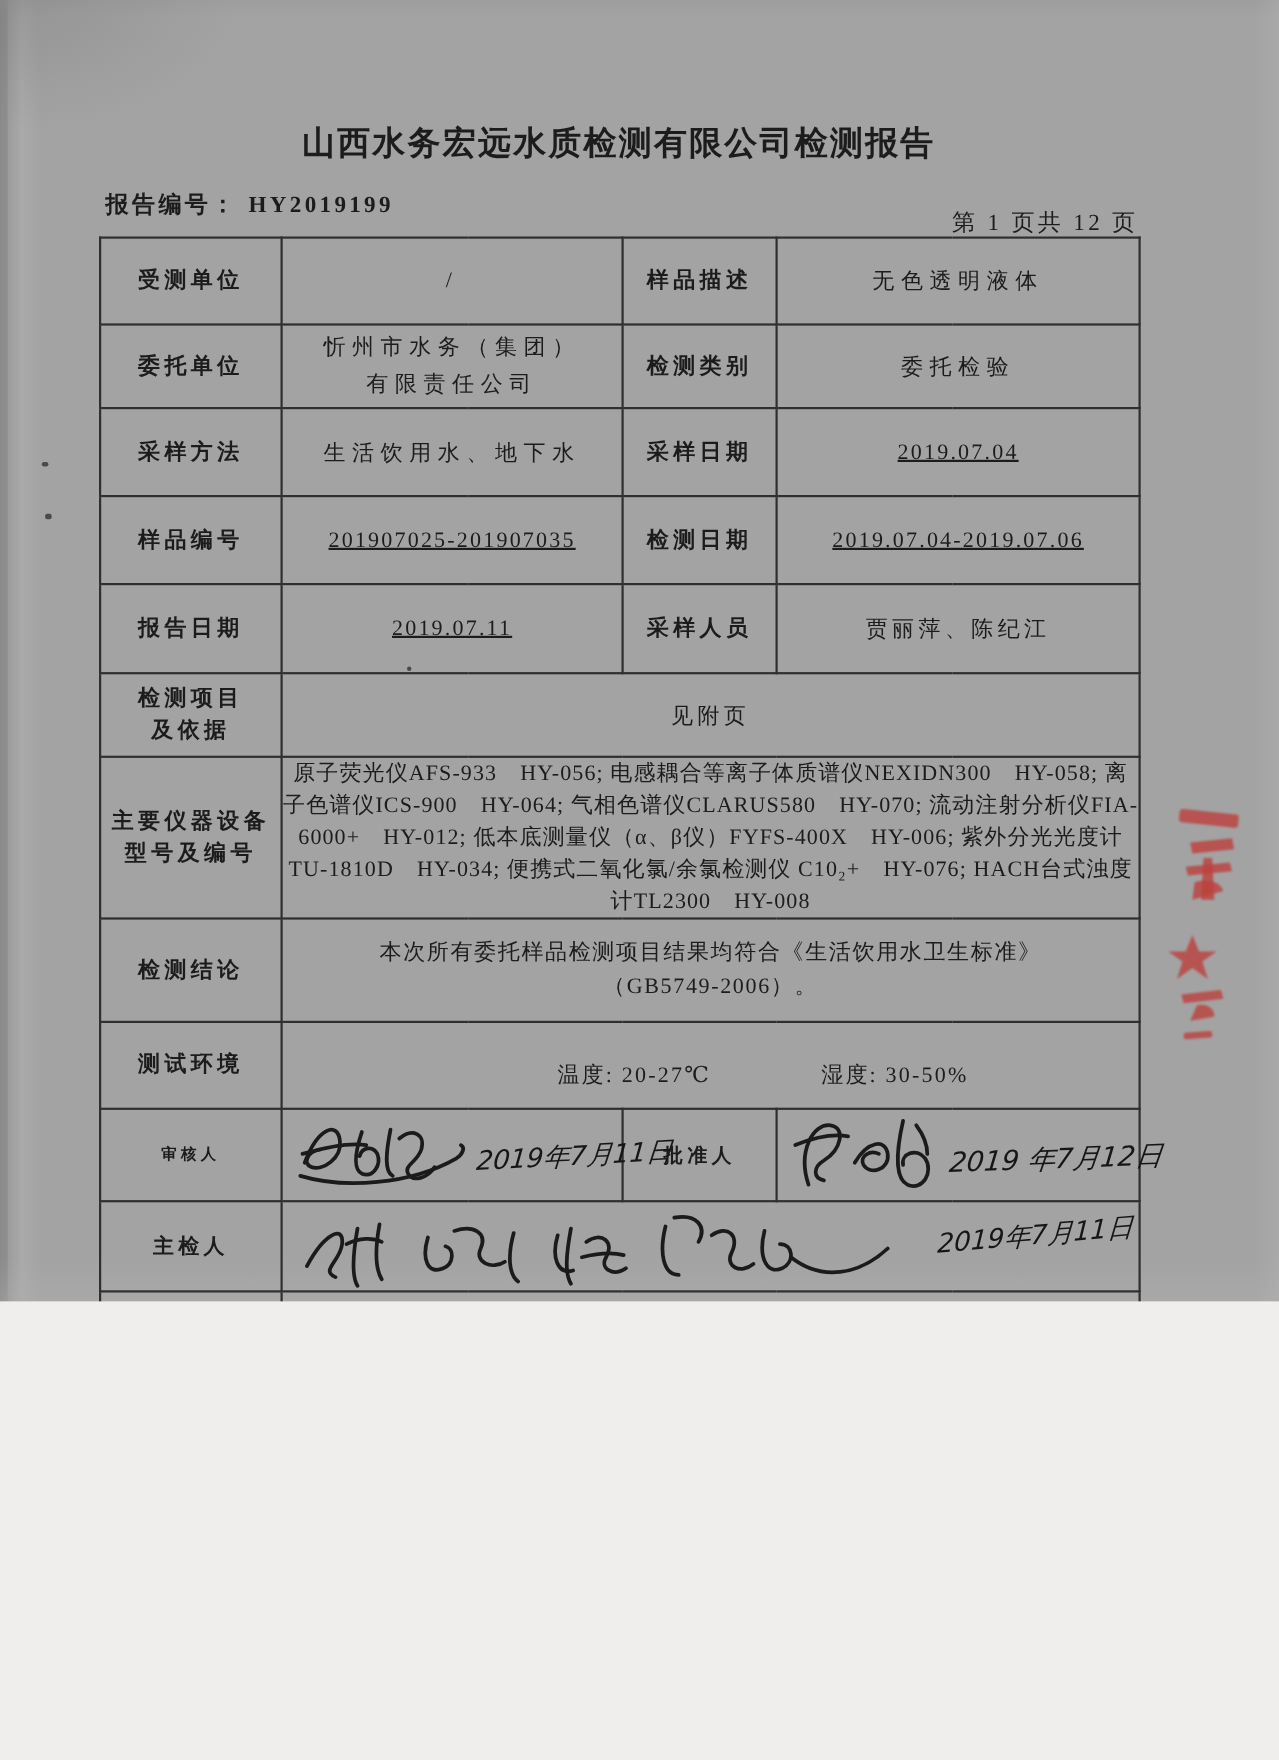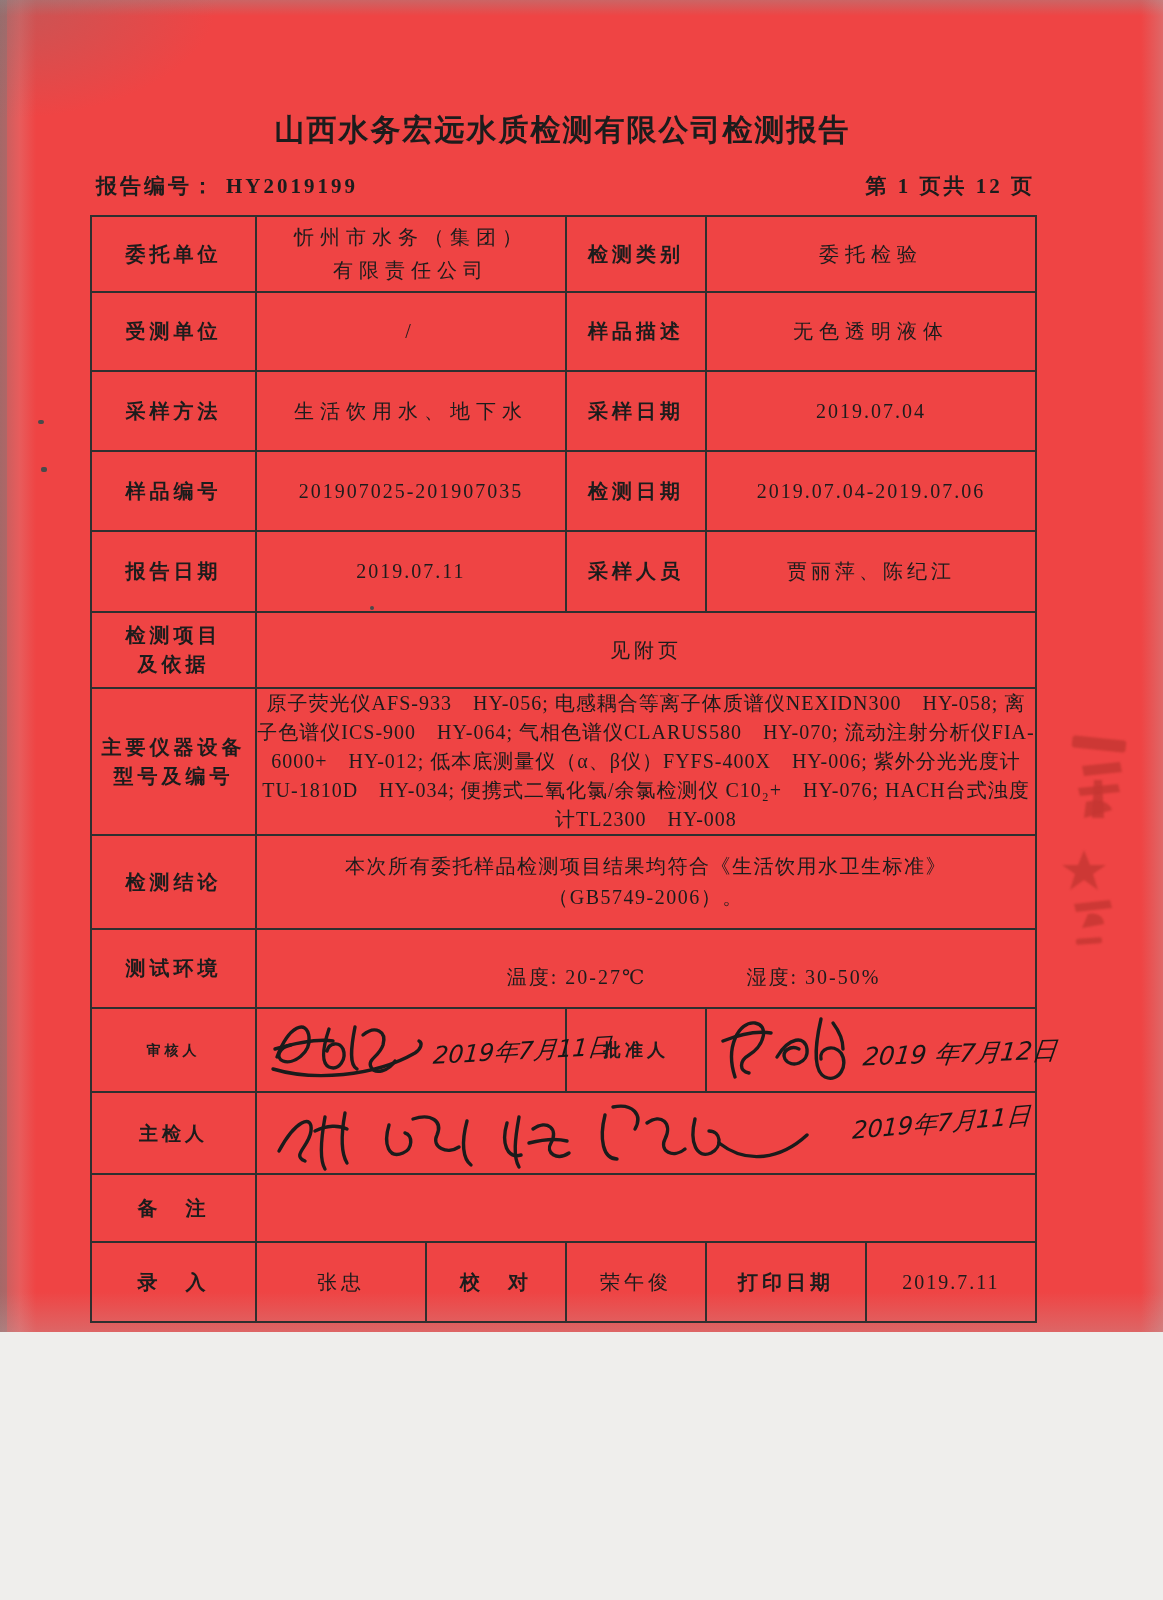--- a/index.html
+++ b/index.html
@@ -1,19 +1,19 @@
 <!DOCTYPE html>
 <html><head>
 <meta charset="utf-8">
 <style>
   html,body{margin:0;padding:0;}
   body{width:1163px;height:1600px;background:#efeeec;}
   .page{
-    position:relative;width:1163px;height:1332px;overflow:hidden;
-    background:#ef4444;
+    position:relative;width:1163px;height:1183px;overflow:hidden;
+    background:#a3a3a3;
     font-family:"Liberation Serif","DejaVu Serif",serif;
     color:#1c1c1c;
   }
   
   .edge-left{position:absolute;left:0;top:0;width:36px;height:100%;
     background:linear-gradient(to right, rgba(130,130,130,.45), rgba(200,200,200,.18) 55%, rgba(0,0,0,0));}
   .edge-left2{position:absolute;left:0;top:0;width:7px;height:100%;background:rgba(120,120,120,.35);}
   .edge-top{position:absolute;left:0;top:0;width:100%;height:16px;
     background:linear-gradient(to bottom, rgba(150,150,150,.40), rgba(0,0,0,0));}
   .corner-tl{position:absolute;left:0;top:0;width:220px;height:120px;
@@ -23,30 +23,30 @@
   .edge-bottom{position:absolute;left:0;bottom:0;width:100%;height:40px;
     background:linear-gradient(to top, rgba(180,180,180,.30), rgba(0,0,0,0));}
   .speck{position:absolute;background:#4a4a4a;border-radius:2px;}
 
   .title{position:absolute;left:90px;top:110px;width:945px;text-align:center;
     font-size:30px;font-weight:700;letter-spacing:2px;white-space:nowrap;}
   .meta{position:absolute;left:96px;top:172px;width:939px;display:flex;
     justify-content:space-between;font-size:21px;}
   .meta .rn-label{letter-spacing:3px;font-weight:600;}
   .meta .rn-value{letter-spacing:3px;margin-left:10px;font-weight:600;}
-  .meta .pages{letter-spacing:3px;font-weight:700;}
+  .meta .pages{letter-spacing:3px;font-weight:400;margin-top:16px;}
 
   table.report{position:absolute;left:90px;top:215px;width:945px;
     border-collapse:collapse;table-layout:fixed;}
   table.report td{border:2px solid #2f2f2f;vertical-align:middle;
     text-align:center;font-size:20px;overflow:visible;position:relative;padding:0;}
   td.lab{font-weight:600;letter-spacing:4px;font-size:21px;line-height:29px;}
   td.vcjk{letter-spacing:6px;}
   td.vcjk2{letter-spacing:4px;}
-  td.vnum{letter-spacing:2px;}
+  td.vnum{letter-spacing:2px;text-decoration:underline;}
   .tl{line-height:33px;}
   td.vleft{text-align:left;padding:6px 13px;letter-spacing:1px;line-height:29px;font-size:19.5px;}
   td.conc{vertical-align:top;text-align:left;padding:10px 13px;letter-spacing:1.5px;line-height:31px;font-size:20px;}
   td.envcell{text-align:left;vertical-align:middle;padding-left:8px;}
   .env-t{display:inline-block;width:330px;letter-spacing:2px;padding-top:18px;}
   .env-h{display:inline-block;letter-spacing:2px;padding-top:18px;}
   td.method{letter-spacing:1.5px;font-size:20px;}
 
   .sigcell svg{position:absolute;pointer-events:none;}
   .sig-stroke{fill:none;stroke:#1b1b1b;stroke-width:3.4;stroke-linecap:round;stroke-linejoin:round;}
@@ -83,35 +83,35 @@
     <colgroup>
       <col style="width:165px">
         <col style="width:170px">
         <col style="width:140px">
       <col style="width:140px">
         <col style="width:160px">
         <col style="width:170px">
     </colgroup>
 
     <tbody>
-        <tr style="height:76px">
+        <tr style="height:79px">
+      <td class="lab">受测单位</td>
+      <td class="vcjk" colspan="2">/</td>
+      <td class="lab">样品描述</td>
+      <td class="vcjk" colspan="2">无色透明液体</td>
+    </tr>
+
+    <tr style="height:76px">
       <td class="lab">委托单位</td>
       <td class="vcjk" colspan="2">
         <div class="tl">忻州市水务（集团）</div>
         <div class="tl">有限责任公司</div>
       </td>
       <td class="lab">检测类别</td>
       <td class="vcjk" colspan="2">委托检验</td>
-    </tr>
-
-    <tr style="height:79px">
-      <td class="lab">受测单位</td>
-      <td class="vcjk" colspan="2">/</td>
-      <td class="lab">样品描述</td>
-      <td class="vcjk" colspan="2">无色透明液体</td>
     </tr>
 
     <tr style="height:80px">
       <td class="lab">采样方法</td>
       <td class="vcjk" colspan="2">生活饮用水、地下水</td>
       <td class="lab">采样日期</td>
       <td class="vnum" colspan="2">2019.07.04</td>
     </tr>
 
 

